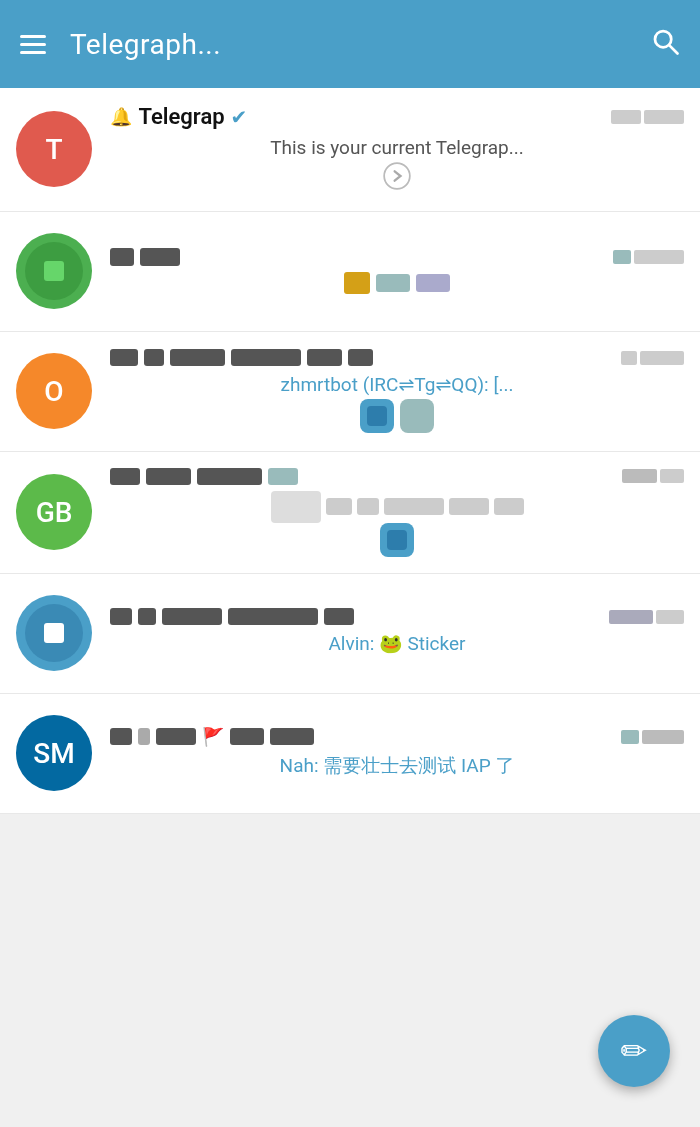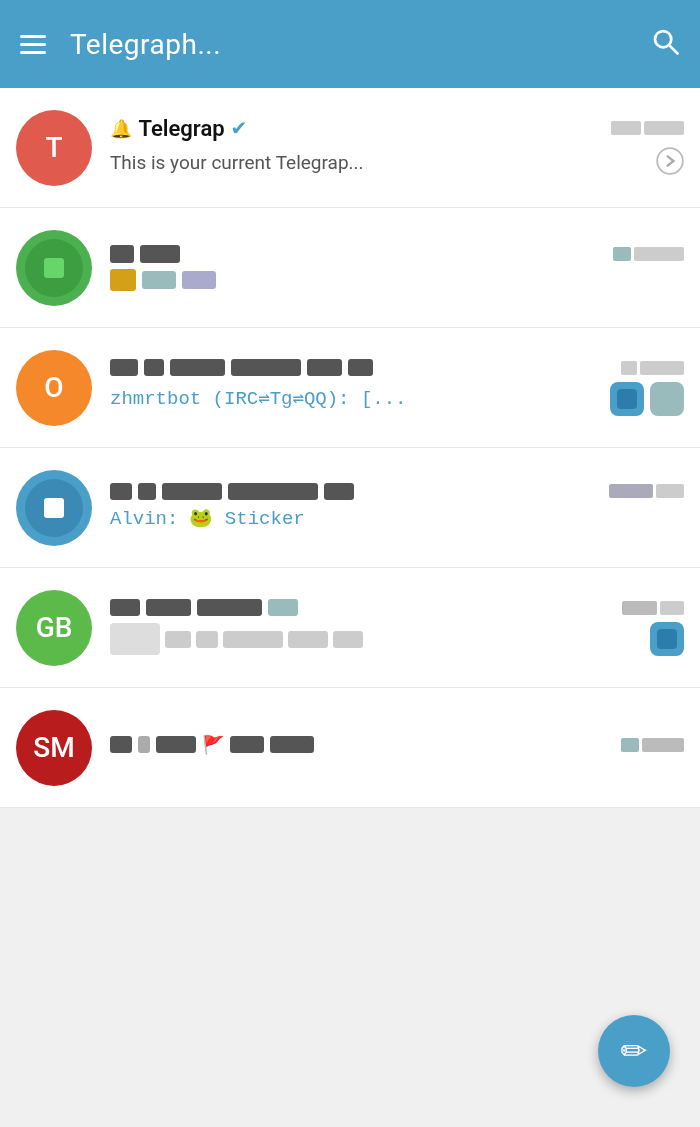--- a/index.html
+++ b/index.html
@@ -74,21 +74,21 @@
       flex-shrink: 0;
       margin-right: 18px;
       position: relative;
     }
     .avatar-t { background: #e05a4e; }
     .avatar-green { background: #4caf50; }
     .avatar-orange { background: #f5882a; }
     .avatar-blue { background: #4a9fc8; }
     .avatar-gb { background: #5cba4a; }
     .avatar-zc { background: #4caf50; }
-    .avatar-sm { background: #b91c1c; }
+    .avatar-sm { background: #0369a1; }
 
     .avatar-green-inner {
       width: 58px;
       height: 58px;
       border-radius: 50%;
       background: #3d9d41;
       display: flex;
       align-items: center;
       justify-content: center;
     }
@@ -144,21 +144,20 @@
     .chat-preview {
       font-size: 19px;
       color: #555;
       white-space: nowrap;
       overflow: hidden;
       text-overflow: ellipsis;
       line-height: 1.4;
     }
     .chat-preview.colored {
       color: #4a9fc8;
-      font-family: Liberation Mono, monospace;
     }
     .verified-badge {
       color: #4a9fc8;
       font-size: 20px;
     }
     .mute-icon {
       font-size: 18px;
       color: #555;
     }
     .forward-icon {
@@ -173,20 +172,21 @@
       border-radius: 2px;
       vertical-align: middle;
     }
     .blur-block-dark {
       background: #555;
     }
     .status-row {
       display: flex;
       align-items: center;
       justify-content: space-between;
+      flex-direction: column;
     }
 
     
     .fab {
       position: fixed;
       bottom: 40px;
       right: 30px;
       width: 72px;
       height: 72px;
       border-radius: 50%;
@@ -304,46 +304,20 @@
           <div style="width:34px;height:34px;background:#4a9fc8;border-radius:8px;display:flex;align-items:center;justify-content:center;">
             <div style="width:20px;height:20px;background:#2d7dac;border-radius:4px;"></div>
           </div>
           <div style="width:34px;height:34px;background:#9bb;border-radius:8px;"></div>
         </div>
       </div>
     </div>
   </div>
 
   <div class="chat-item">
-    <div class="avatar avatar-blue">
-      <div class="avatar-blue-inner">
-        <div class="avatar-blue-square"></div>
-      </div>
-    </div>
-    <div class="chat-content">
-      <div class="chat-header">
-        <div class="chat-name-row">
-          <span class="blur-block blur-block-dark" style="width:22px;height:17px;border-radius:3px;"></span>
-          <span class="blur-block blur-block-dark" style="width:18px;height:17px;border-radius:3px;"></span>
-          <span class="blur-block blur-block-dark" style="width:60px;height:17px;border-radius:3px;"></span>
-          <span class="blur-block blur-block-dark" style="width:90px;height:17px;border-radius:3px;"></span>
-          <span class="blur-block blur-block-dark" style="width:30px;height:17px;border-radius:3px;"></span>
-        </div>
-        <div class="time-blocks">
-          <span class="blur-block" style="width:44px;height:14px;background:#aab;"></span>
-          <span class="blur-block" style="width:28px;height:14px;background:#ccc;"></span>
-        </div>
-      </div>
-      <div class="status-row">
-        <span class="chat-preview colored">Alvin: 🐸 Sticker</span>
-      </div>
-    </div>
-  </div>
-
-  <div class="chat-item">
     <div class="avatar avatar-gb">GB</div>
     <div class="chat-content">
       <div class="chat-header">
         <div class="chat-name-row">
           <span class="blur-block blur-block-dark" style="width:30px;height:17px;border-radius:3px;"></span>
           <span class="blur-block blur-block-dark" style="width:45px;height:17px;border-radius:3px;"></span>
           <span class="blur-block blur-block-dark" style="width:65px;height:17px;border-radius:3px;"></span>
           <span class="blur-block" style="width:30px;height:17px;background:#9bb;border-radius:3px;"></span>
         </div>
         <div class="time-blocks">
@@ -360,38 +334,67 @@
           <span class="blur-block" style="width:40px;height:17px;border-radius:3px;"></span>
           <span class="blur-block" style="width:30px;height:17px;border-radius:3px;"></span>
         </div>
         <div style="width:34px;height:34px;background:#4a9fc8;border-radius:8px;display:flex;align-items:center;justify-content:center;">
           <div style="width:20px;height:20px;background:#2d7dac;border-radius:4px;"></div>
         </div>
       </div>
     </div>
   </div>
 
+  <div class="chat-item">
+    <div class="avatar avatar-blue">
+      <div class="avatar-blue-inner">
+        <div class="avatar-blue-square"></div>
+      </div>
+    </div>
+    <div class="chat-content">
+      <div class="chat-header">
+        <div class="chat-name-row">
+          <span class="blur-block blur-block-dark" style="width:22px;height:17px;border-radius:3px;"></span>
+          <span class="blur-block blur-block-dark" style="width:18px;height:17px;border-radius:3px;"></span>
+          <span class="blur-block blur-block-dark" style="width:60px;height:17px;border-radius:3px;"></span>
+          <span class="blur-block blur-block-dark" style="width:90px;height:17px;border-radius:3px;"></span>
+          <span class="blur-block blur-block-dark" style="width:30px;height:17px;border-radius:3px;"></span>
+        </div>
+        <div class="time-blocks">
+          <span class="blur-block" style="width:44px;height:14px;background:#aab;"></span>
+          <span class="blur-block" style="width:28px;height:14px;background:#ccc;"></span>
+        </div>
+      </div>
+      <div class="status-row">
+        <span class="chat-preview colored">Alvin: 🐸 Sticker</span>
+      </div>
+    </div>
+  </div>
+
 
   <div class="chat-item">
     <div class="avatar avatar-sm">SM</div>
     <div class="chat-content">
       <div class="chat-header">
         <div class="chat-name-row">
           <span class="blur-block blur-block-dark" style="width:22px;height:17px;border-radius:3px;"></span>
           <span class="blur-block" style="width:12px;height:17px;background:#aaa;border-radius:3px;"></span>
           <span class="blur-block blur-block-dark" style="width:40px;height:17px;border-radius:3px;"></span>
           <span style="font-size:18px;">🚩</span>
           <span class="blur-block blur-block-dark" style="width:34px;height:17px;border-radius:3px;"></span>
           <span class="blur-block blur-block-dark" style="width:44px;height:17px;border-radius:3px;"></span>
         </div>
         <div class="time-blocks">
           <span class="blur-block" style="width:18px;height:14px;background:#9bb;"></span>
           <span class="blur-block" style="width:42px;height:14px;background:#bbb;"></span>
         </div>
       </div>
+      <div class="status-row">
+        <span class="chat-preview colored">Nah: 需要壮士去测试 IAP 了</span>
+      </div>
     </div>
   </div>
 
 </div>
 
 <div class="fab">
   <span class="fab-icon">✏</span>
 </div>
 
 </body></html>

